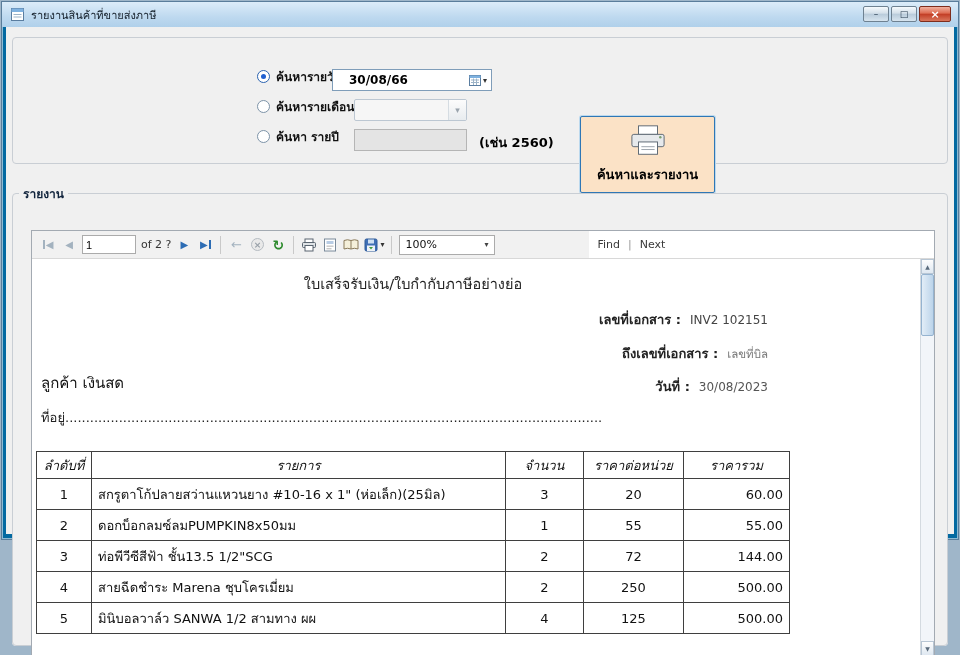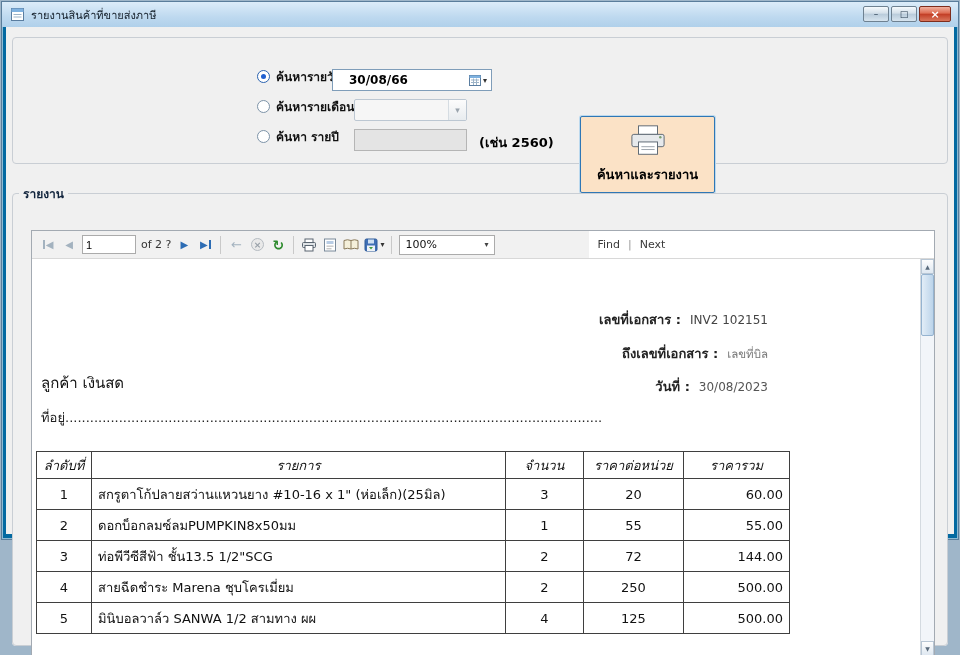--- a/index.html
+++ b/index.html
@@ -305,20 +305,21 @@
           <span class="find-region">
             <span class="find-link">Find</span>
             <span class="find-sep">|</span>
             <span class="find-link">Next</span>
           </span>
         </div>
 
         <div class="rv-body">
           <div class="rv-page">
 
+            <div class="rpt-title">ใบเสร็จรับเงิน/ใบกำกับภาษีอย่างย่อ</div>
 
             <div class="rpt-line l1">
               <span class="lbl">เลขที่เอกสาร :</span>
               <span class="val">INV2 102151</span>
             </div>
             <div class="rpt-line l2">
               <span class="lbl">ถึงเลขที่เอกสาร :</span>
               <span class="val">เลขที่บิล</span>
             </div>
             <div class="rpt-line l3">

